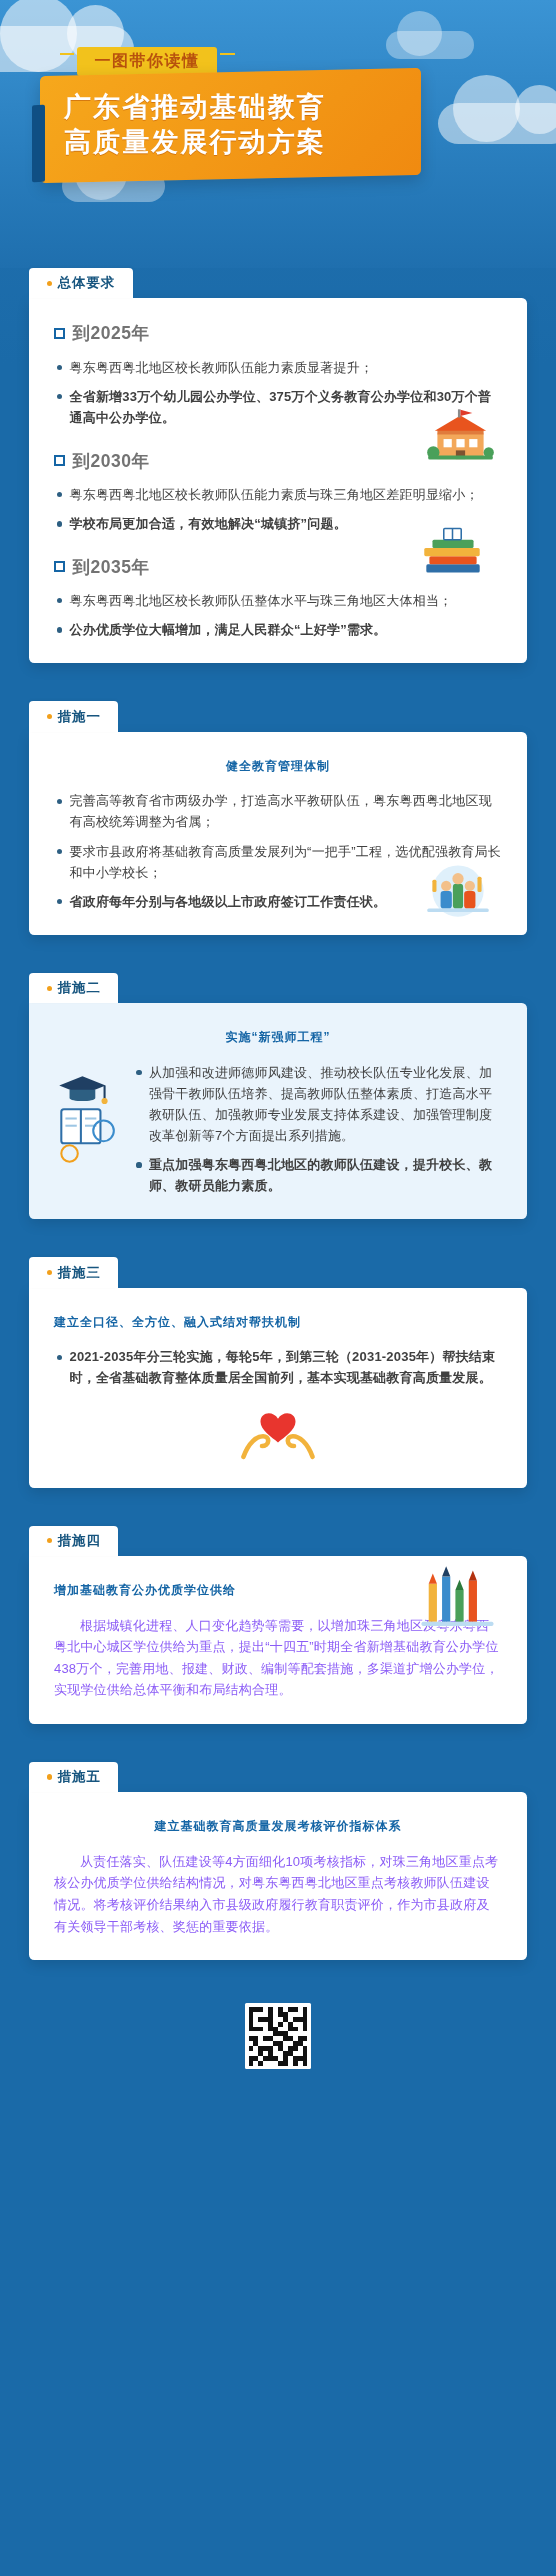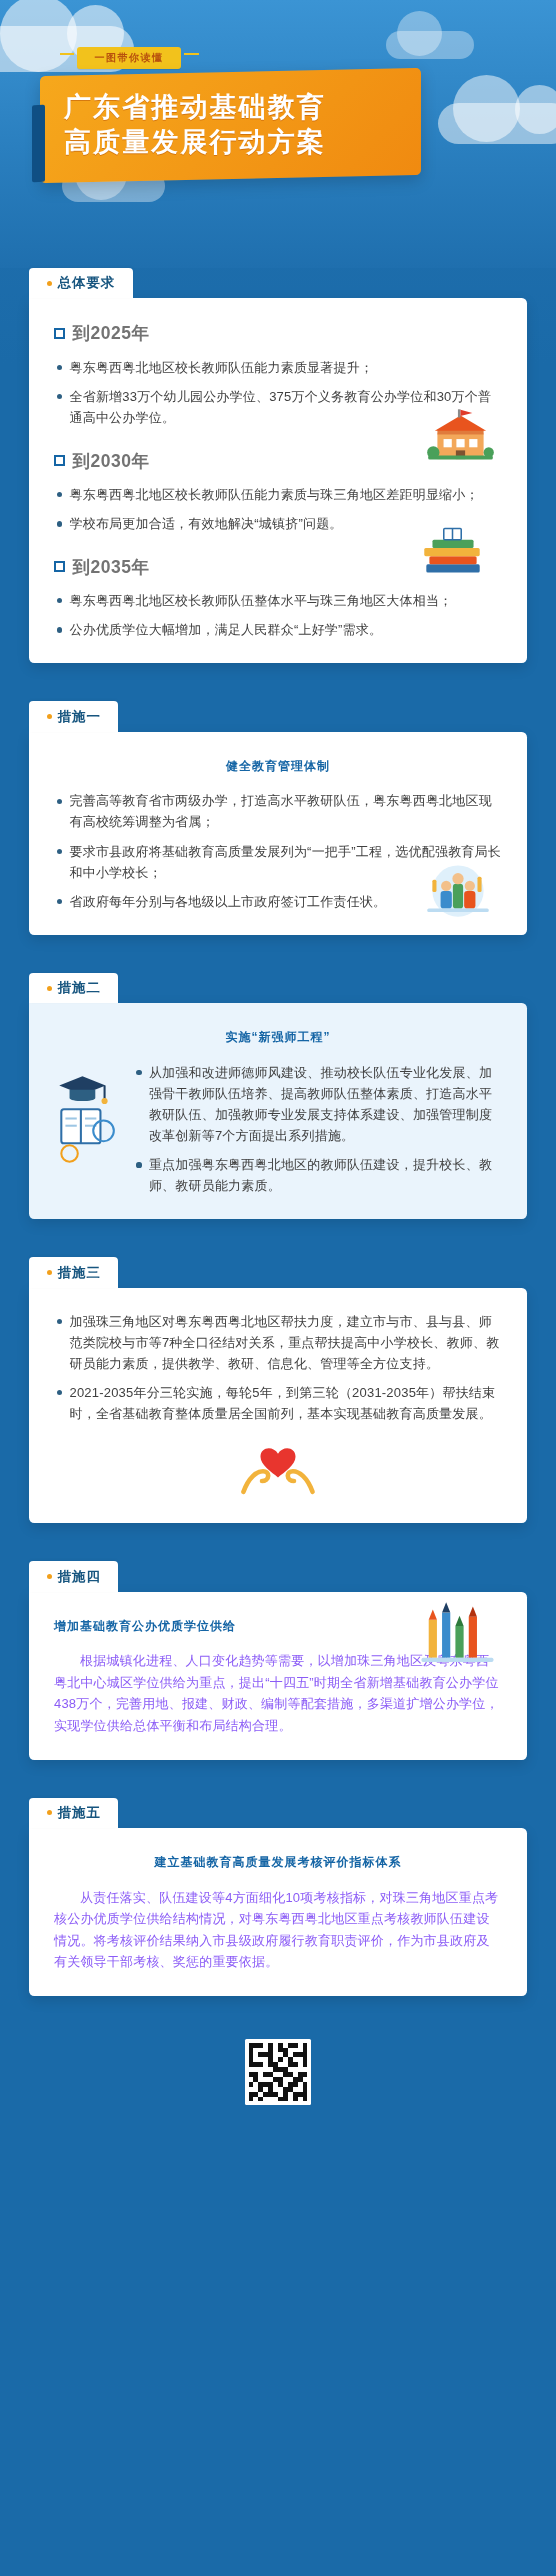--- a/index.html
+++ b/index.html
@@ -41,21 +41,21 @@
   .cloud.c3:before { content:""; position:absolute; width:52px; height:52px; background:inherit; border-radius:50%; left:13px; top:-21.6px; }
   .cloud.c4 { width: 88px; height: 28px; right: 82px; top: 31px; background: rgba(255,255,255,0.35); }
   .cloud.c4:before { content:""; position:absolute; width:45px; height:45px; background:inherit; border-radius:50%; left:11.3px; top:-19.6px; }
 
   .ribbon {
     position: absolute;
     left: 77px;
     top: 47px;
     background: #f2c21c;
     color: #b8520e;
-    font-size: 10px;
+    font-size: 16px;
     padding: 4.1px 17.5px;
     border-radius: 3px;
     letter-spacing: 1.5px;
     font-weight: bold;
     box-shadow: 0 1px 0 rgba(0,0,0,0.08);
   }
   .ribbon:before, .ribbon:after {
     content: "";
     position: absolute;
     top: 6.2px;
@@ -156,21 +156,21 @@
   }
   ul.bullets > li {
     position: relative;
     padding-left: 15.5px;
     font-size: 13px;
     line-height: 1.62;
     color: #404040;
     margin-bottom: 8.2px;
     letter-spacing: 0.2px;
   }
-  ul.bullets > li:last-child { margin-bottom: 0; }
+  ul.bullets > li:last-child { margin-bottom: 0; font-weight: bold; }
   ul.bullets > li:before {
     content: "";
     position: absolute;
     left: 3.1px;
     top: 8.2px;
     width: 5.2px; height: 5.2px;
     border-radius: 50%;
     background: #2d5f82;
   }
 
@@ -381,22 +381,22 @@
       </div>
     </div>
   </div>
 
   <div class="section">
     <div class="tab">
       <span class="tab-dot"></span>
       <span>措施三</span>
     </div>
     <div class="card tabbed">
+      <div class="m-title left">建立全口径、全方位、融入式结对帮扶机制</div>
       <ul class="bullets">
-        <li>加强珠三角地区对粤东粤西粤北地区帮扶力度，建立市与市、县与县、师范类院校与市等7种全口径结对关系，重点帮扶提高中小学校长、教师、教研员能力素质，提供教学、教研、信息化、管理等全方位支持。</li>
         <li>2021-2035年分三轮实施，每轮5年，到第三轮（2031-2035年）帮扶结束时，全省基础教育整体质量居全国前列，基本实现基础教育高质量发展。</li>
       </ul>
       <div class="heart-wrap">
         <svg width="88" height="67" viewBox="0 0 170 130">
           <path d="M85 44 c-9-16-34-14-34 6 0 16 22 30 34 40 12-10 34-24 34-40 0-20-25-22-34-6z" fill="#e8352e"></path>
           <path d="M18 118 c10-28 26-40 38-40 6 0 10 4 10 9 0 6-6 10-12 10" fill="none" stroke="#f2b33c" stroke-width="9" stroke-linecap="round"></path>
           <path d="M152 118 c-10-28-26-40-38-40 -6 0-10 4-10 9 0 6 6 10 12 10" fill="none" stroke="#f2b33c" stroke-width="9" stroke-linecap="round"></path>
         </svg>
       </div>
     </div>

